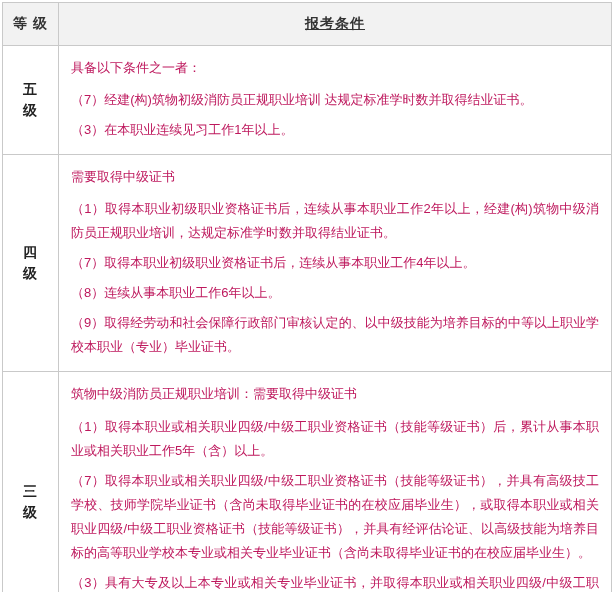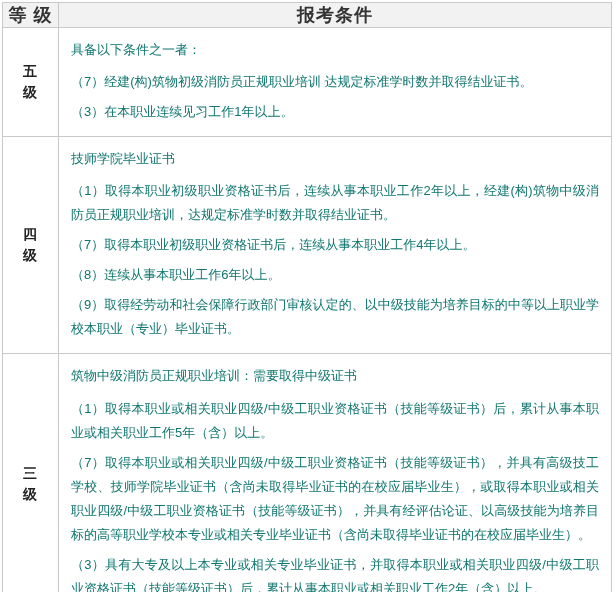--- a/index.html
+++ b/index.html
@@ -28,30 +28,31 @@
   }
   table.req-table th,
   table.req-table td {
     border: 1px solid #c9c9c9;
     vertical-align: middle;
   }
   thead th {
     background: #f2f2f2;
     font-weight: bold;
     color: #333333;
-    font-size: 18px;
+    font-size: 14px;
     letter-spacing: 1px;
-    padding: 0 4px;
+    padding: 12px 4px;
     text-align: center;
   }
   th.col-level {
     width: 56px;
   }
   th.col-cond {
     width: auto;
+    text-decoration: underline;
   }
   td.level-cell {
     width: 56px;
     text-align: center;
     font-weight: bold;
     font-size: 14px;
     letter-spacing: 1px;
     color: #222222;
     line-height: 1.5;
     padding: 4px 6px;
@@ -59,21 +60,21 @@
   td.level-cell .lv {
     display: block;
   }
   td.cond-cell {
     padding: 10px 12px 12px 12px;
     text-align: left;
   }
   .cond-line {
     line-height: 1.85;
     font-size: 13px;
-    color: #0f766e;
+    color: #be185d;
     margin: 0 0 6px 0;
     text-align: justify;
     text-justify: inter-ideograph;
   }
   .cond-line:last-child {
     margin-bottom: 0;
   }
   .cond-line.head {
     margin-bottom: 8px;
   }
@@ -106,21 +107,21 @@
           <p class="cond-line">（3）在本职业连续见习工作1年以上。</p>
         </td>
       </tr>
 
       <tr>
         <td class="level-cell">
           <span class="lv">四</span>
           <span class="lv">级</span>
         </td>
         <td class="cond-cell">
-          <p class="cond-line head">技师学院毕业证书</p>
+          <p class="cond-line head">需要取得中级证书</p>
           <p class="cond-line">（1）取得本职业初级职业资格证书后，连续从事本职业工作2年以上，经建(构)筑物中级消防员正规职业培训，达规定标准学时数并取得结业证书。</p>
           <p class="cond-line">（7）取得本职业初级职业资格证书后，连续从事本职业工作4年以上。</p>
           <p class="cond-line">（8）连续从事本职业工作6年以上。</p>
           <p class="cond-line">（9）取得经劳动和社会保障行政部门审核认定的、以中级技能为培养目标的中等以上职业学校本职业（专业）毕业证书。</p>
         </td>
       </tr>
 
       <tr>
         <td class="level-cell">
           <span class="lv">三</span>

